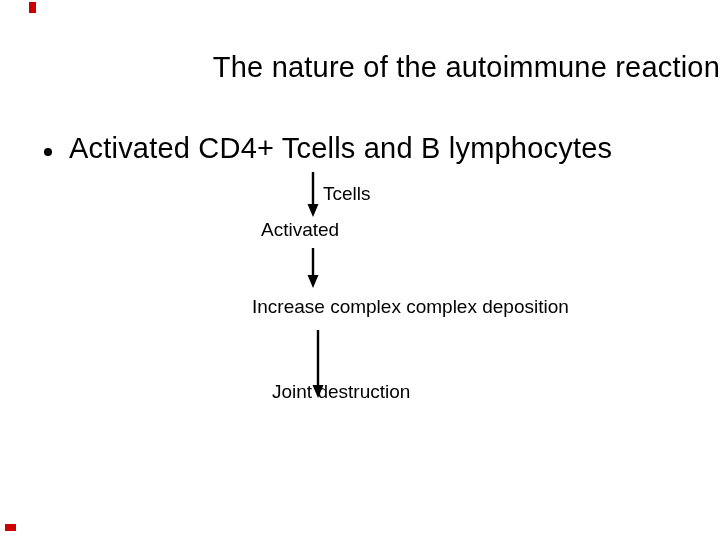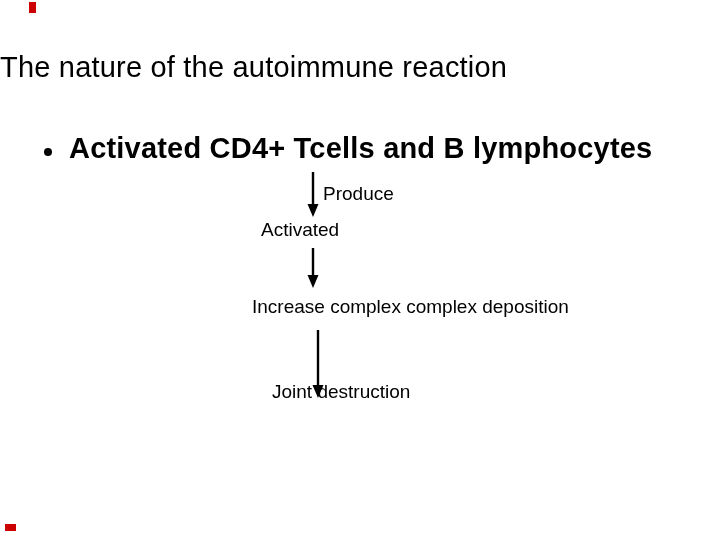--- a/index.html
+++ b/index.html
@@ -15,41 +15,40 @@
     overflow: hidden;
     font-family: "Liberation Sans", "DejaVu Sans", sans-serif;
     color: #000000;
   }
   .abs { position: absolute; white-space: nowrap; }
 
   .title {
     left: 0;
     top: 53px;
     width: 720px;
-    text-align: left;
+    text-align: right;
     font-size: 29px;
     line-height: 1;
     letter-spacing: 0.2px;
   }
 
   .bullet-dot {
     left: 44px;
     top: 148px;
     width: 8px;
     height: 8px;
     border-radius: 50%;
     background: #000000;
   }
   .bullet-text {
     left: 69px;
     top: 134px;
     font-size: 29px;
     line-height: 1;
     letter-spacing: 0.2px;
-    font-weight: bold;
   }
 
   .flow-label {
     font-size: 19px;
     line-height: 1;
   }
   .lbl-produce   { left: 323px; top: 184px; }
   .lbl-cytokines { left: 261px; top: 220px; }
   .lbl-increase  { left: 252px; top: 297px; }
   .lbl-joint     { left: 272px; top: 382px; }
@@ -75,21 +74,21 @@
 
   <div class="abs bullet-dot"></div>
   <div class="abs bullet-text">Activated CD4+ Tcells and B lymphocytes</div>
 
   <div class="arrow arrow-1">
     <svg width="12" height="46" viewBox="0 0 12 46" xmlns="http://www.w3.org/2000/svg">
       <line x1="6" y1="1" x2="6" y2="34" stroke="#000000" stroke-width="2.4"></line>
       <polygon points="6,46 0.5,33 11.5,33" fill="#000000"></polygon>
     </svg>
   </div>
-  <div class="abs flow-label lbl-produce">Produce</div>
+  <div class="abs flow-label lbl-produce">Tcells</div>
 
   <div class="abs flow-label lbl-cytokines">Activated</div>
 
   <div class="arrow arrow-2">
     <svg width="12" height="40" viewBox="0 0 12 40" xmlns="http://www.w3.org/2000/svg">
       <line x1="6" y1="0" x2="6" y2="28" stroke="#000000" stroke-width="2.4"></line>
       <polygon points="6,40 0.5,27 11.5,27" fill="#000000"></polygon>
     </svg>
   </div>
   <div class="abs flow-label lbl-increase">Increase complex complex deposition</div>

